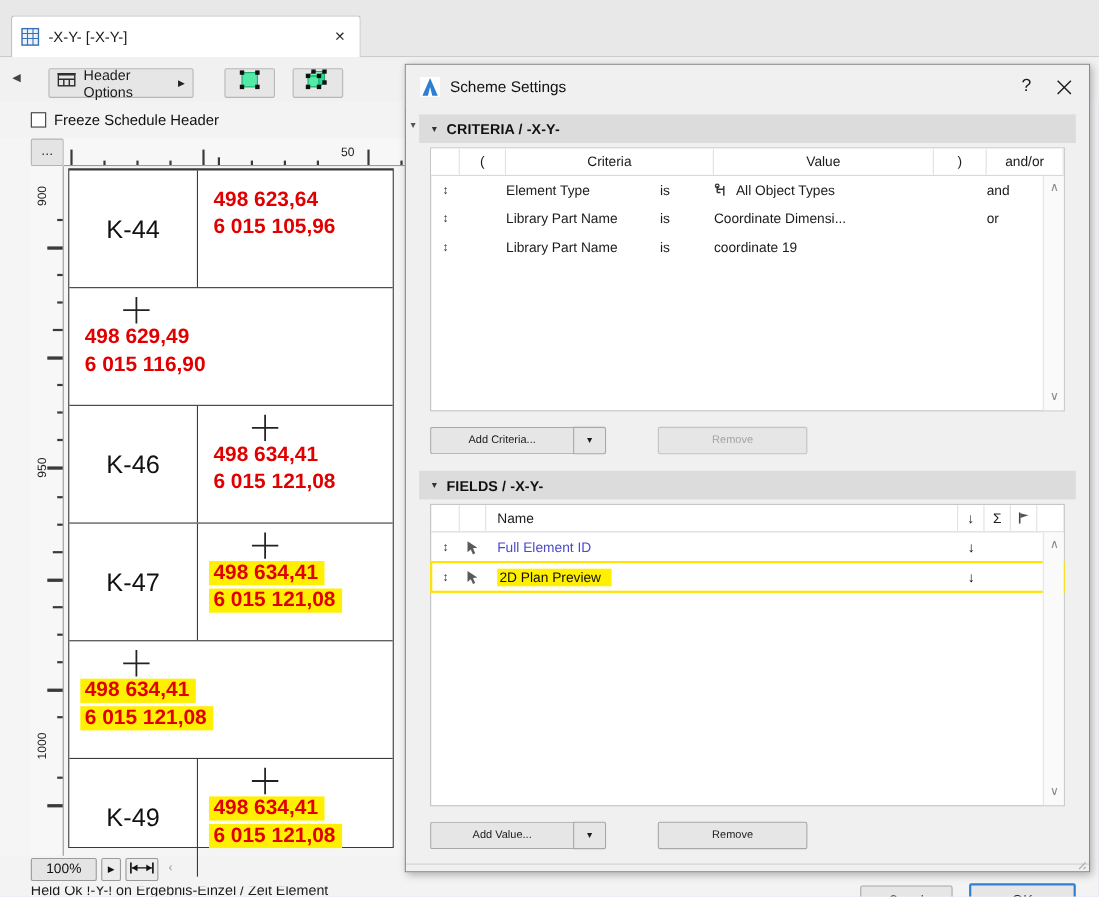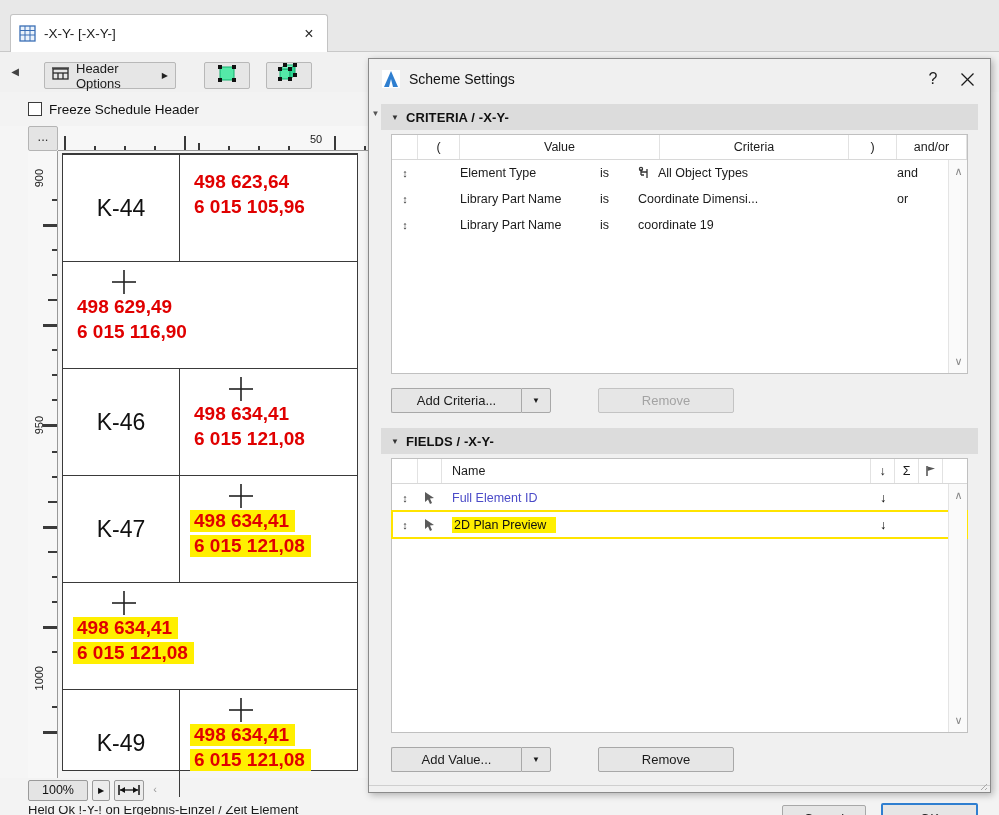--- a/index.html
+++ b/index.html
@@ -199,37 +199,37 @@
   .crit-row .c-drag {
     width: 26px; text-align: center; font-size: 11px; color: #333; cursor: pointer;
   }
   .crit-row .c-paren { width: 42px; }
   .crit-row .c-name { flex: 1 1 auto; display: flex; }
   .crit-row .c-name .nm { width: 140px; }
   .crit-row .c-name .op { }
   .crit-row .c-value { width: 200px; display: flex; align-items: center; }
   .crit-row .c-value .obj-ico { width: 15px; height: 15px; margin-right: 5px; flex: 0 0 auto; }
   .crit-row .c-cparen { width: 48px; }
-  .crit-row .c-andor { width: 70px; margin-left: 11px; }
+  .crit-row .c-andor { width: 70px; }
 
   .vscroll {
     position: absolute; right: 0; top: 25px; bottom: 0; width: 19px;
     background: #fafafa; border-left: 1px solid #e4e4e4;
   }
   .vscroll .sb-up, .vscroll .sb-dn {
     position: absolute; left: 0; width: 19px; height: 19px;
     text-align: center; font-size: 11px; color: #888; cursor: pointer; line-height: 19px;
   }
   .vscroll .sb-up { top: 2px; }
   .vscroll .sb-dn { bottom: 2px; }
 
   
   .btn {
     background: #e6e6e6; border: 1px solid #a8a8a8; border-radius: 2px;
-    font-size: 13px; color: #1b1b1b; display: flex; align-items: center; justify-content: center;
+    font-size: 10px; color: #1b1b1b; display: flex; align-items: center; justify-content: center;
     cursor: pointer; user-select: none;
   }
   .btn.disabled { color: #a3a3a3; background: #e6e6e6; border-color: #c3c3c3; }
   .split-wrap { position: absolute; display: flex; }
   .split-wrap .main-b { border-right: none; border-radius: 2px 0 0 2px; }
   .split-wrap .arrow-b { width: 30px; border-radius: 0 2px 2px 0; font-size: 8px; }
 
   #add-criteria-wrap { left: 22px; top: 329px; }
   #add-criteria-wrap .main-b { width: 130px; height: 25px; }
   #add-criteria-wrap .arrow-b { height: 25px; }
@@ -536,22 +536,22 @@
 
     <div class="section-header" id="crit-header">
       <span class="tri">▼</span>
       <span class="sh-label">CRITERIA /  -X-Y-</span>
     </div>
 
     <div id="crit-panel">
       <div class="col-head-row">
         <div class="ch ch-drag"></div>
         <div class="ch ch-paren">(</div>
+        <div class="ch ch-criteria">Criteria</div>
         <div class="ch ch-value">Value</div>
-        <div class="ch ch-criteria">Criteria</div>
         <div class="ch ch-cparen">)</div>
         <div class="ch ch-andor">and/or</div>
       </div>
 
       <div class="crit-row">
         <div class="c-drag">↕</div>
         <div class="c-paren"></div>
         <div class="c-name">
           <span class="nm">Element Type</span>
           <span class="op">is</span>

